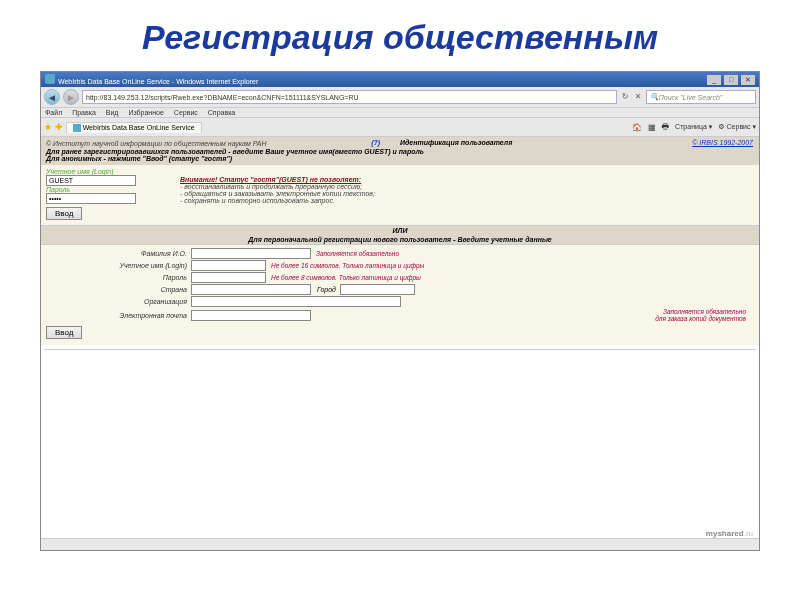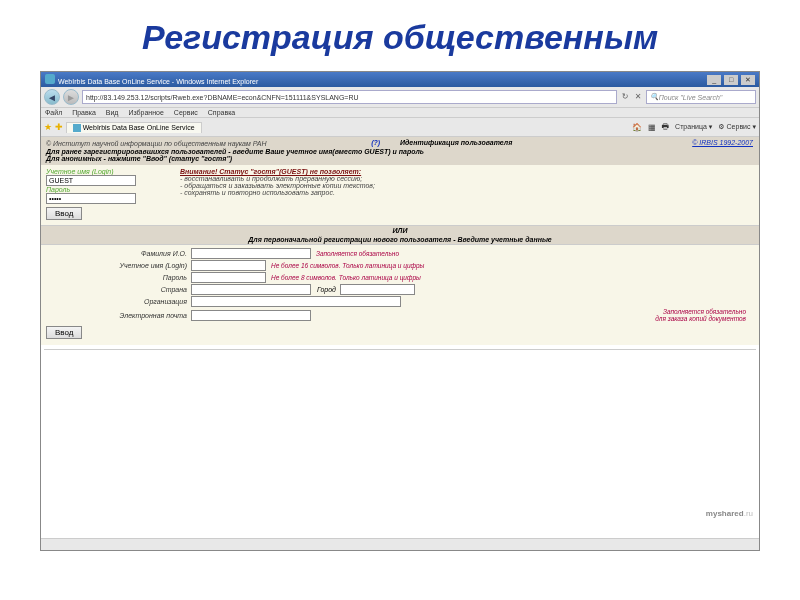--- a/index.html
+++ b/index.html
@@ -85,21 +85,21 @@
     .header-box .qmark { position: absolute; left: 46%; top: 2px; color: #1030c0; font-weight: bold;}
     .header-box .ident { position: absolute; left: 50%; top: 2px; font-weight: bold; font-style: italic; color: #000;}
     .header-box .line2 { font-weight: bold; margin-top: 1px;}
     .header-box .line3 { font-weight: bold; }
     
     .login-area {
       background: #f8f6e8;
       padding: 3px 5px 5px 5px;
       font-size: 7px;
     }
-    .login-row { display: flex; align-items: flex-start; gap: 4px; }
+    .login-row { display: flex; align-items: flex-end; gap: 4px; }
     .login-left { width: 130px; }
     .login-left .lbl { font-style: italic; color: #5a3; display: block;}
     .login-left input { width: 90px; font-size: 7px; border: 1px solid #888; background: #fff; padding: 0 2px; height: 11px;}
     .warn-title { color: #7a1010; font-style: italic; font-weight: bold; text-decoration: underline;}
     .warn-list { font-style: italic; color: #444; }
     .btn { background: linear-gradient(#f4f4f4,#ddd); border: 1px solid #888; padding: 1px 8px; font-size: 8px; font-family: inherit; margin-top: 3px; text-align: center;}
     
     .divider-ili {
       background: #ddd7cb;
       text-align: center;
@@ -129,21 +129,21 @@
     .reg-input { border: 1px solid #888; background: #fff; height: 11px; font-size: 7px; padding: 0 2px;}
     .reg-input.w1 { width: 120px; }
     .reg-input.w2 { width: 75px; }
     .reg-input.w3 { width: 210px; }
     .reg-hint { font-style: italic; color: #a04; margin-left: 5px; font-size: 6.5px;}
     .reg-hint2 { font-style: italic; color: #a04; margin-left: auto; font-size: 6.5px; text-align: right; padding-right: 8px;}
     
     .watermark {
       position: absolute;
       right: 6px;
-      bottom: 20px;
+      bottom: 0;
       font-size: 8px;
       color: #bbb;
     }
     .watermark b { color: #888;}
     
     .statusbar {
       background: #e8e8e8;
       border-top: 1px solid #ccc;
       height: 12px;
     }

